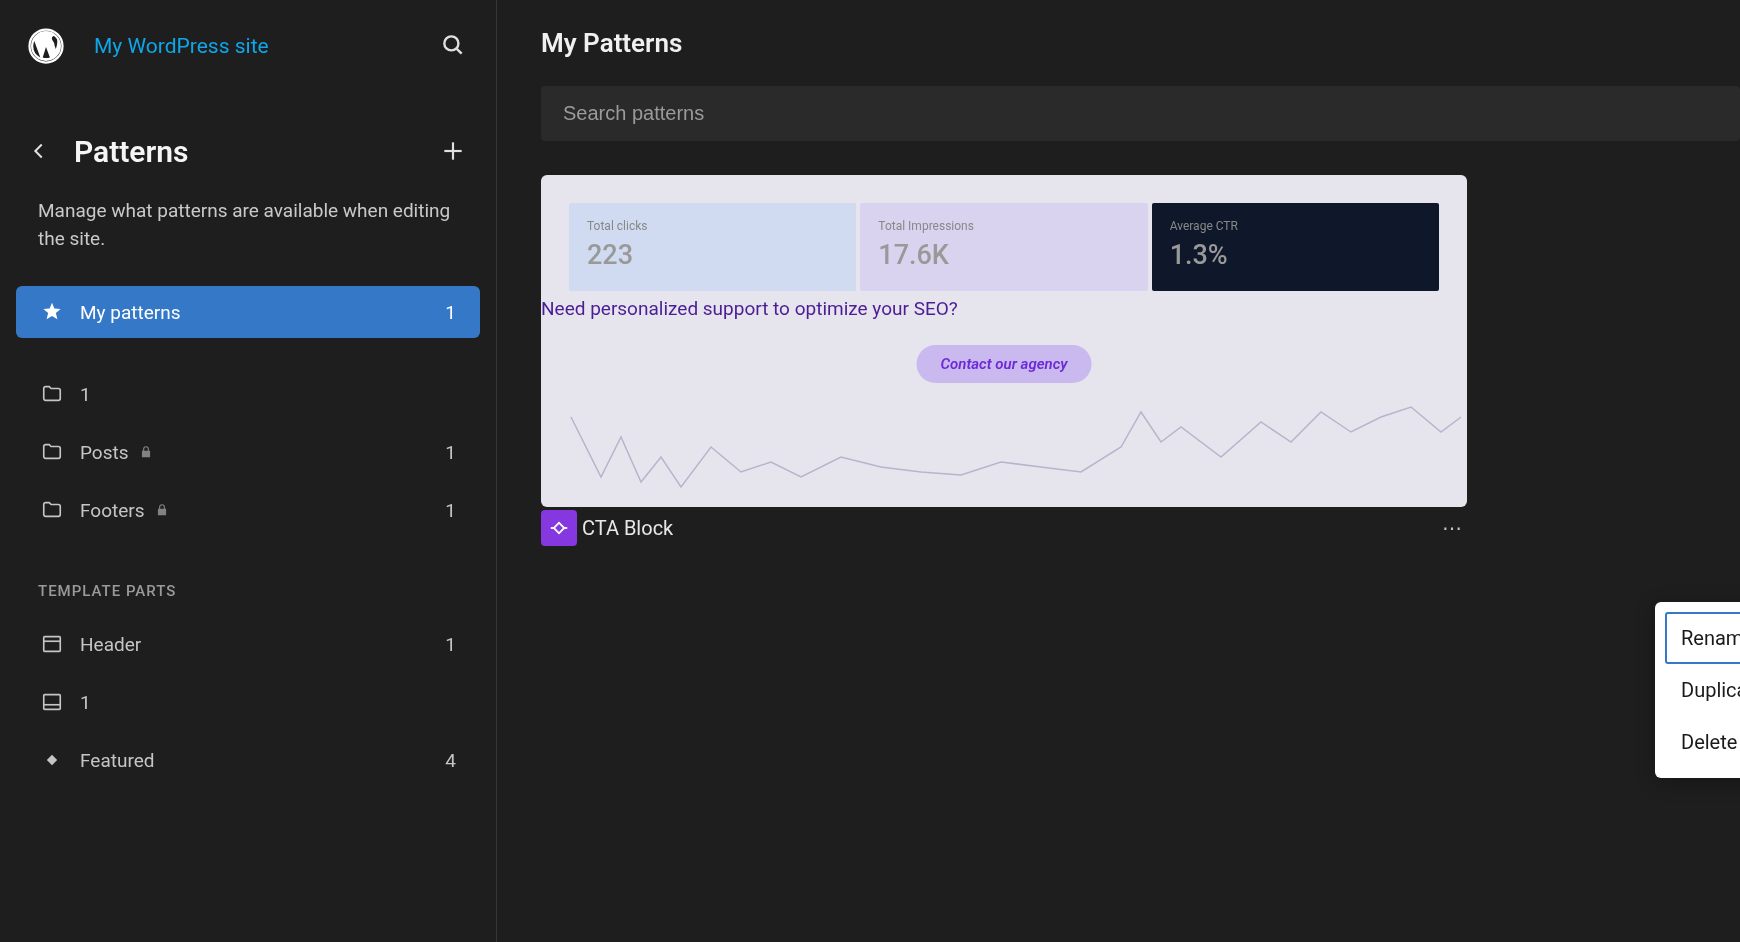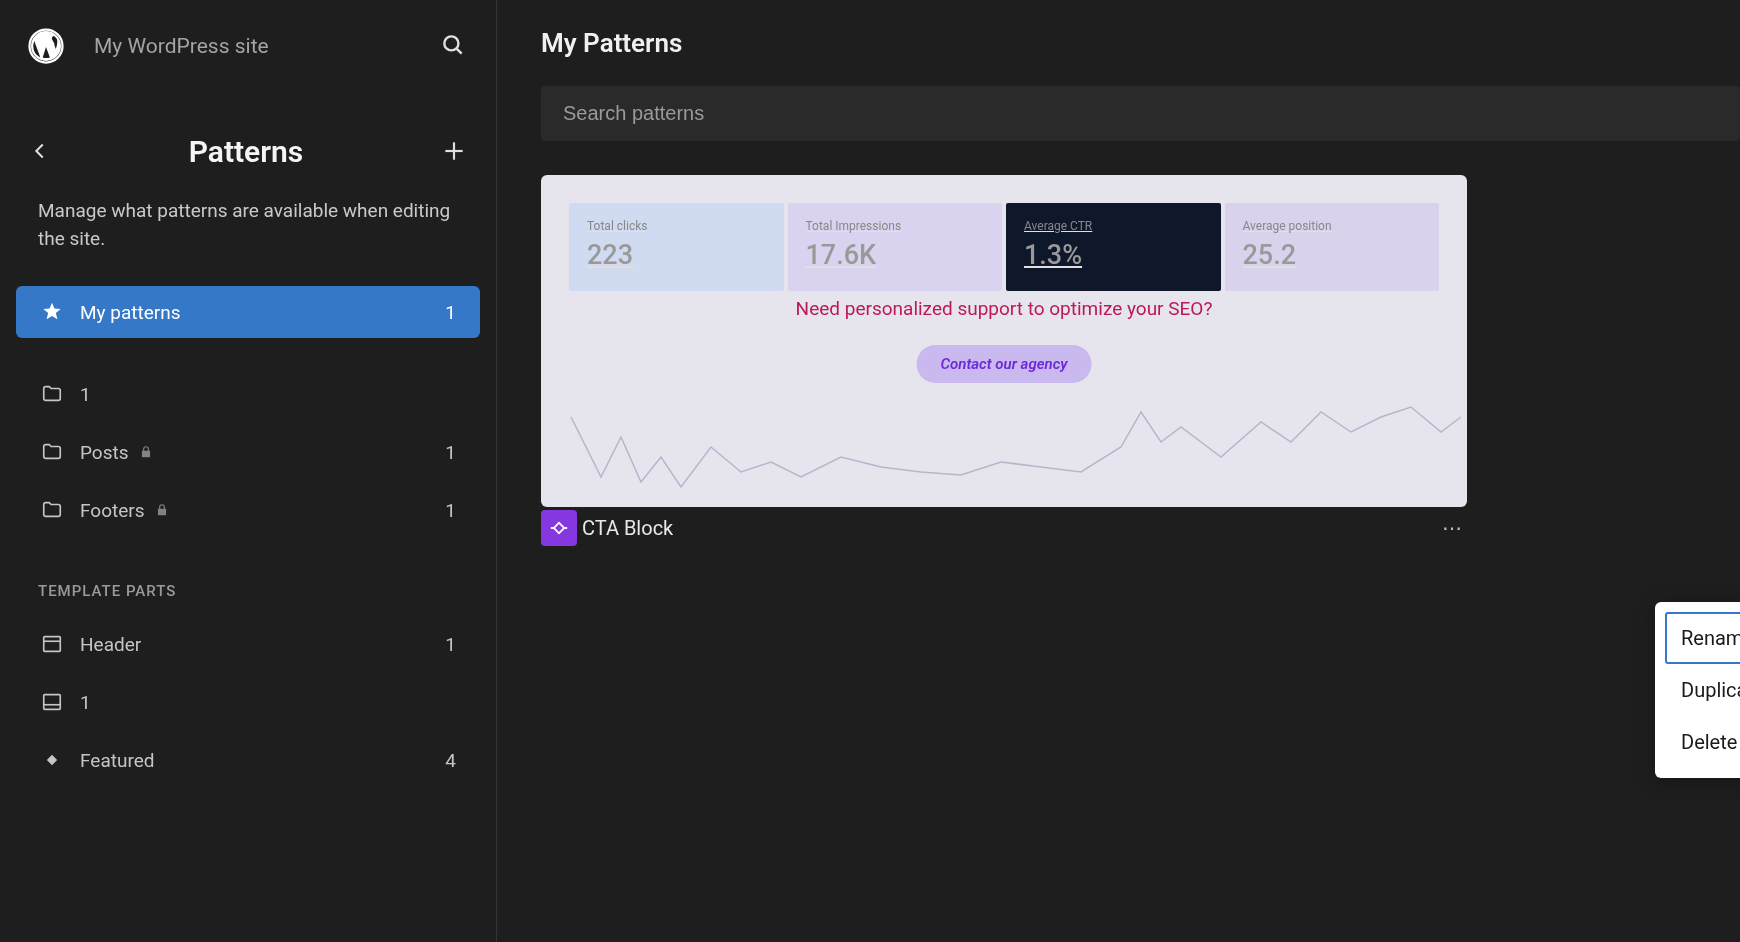--- a/index.html
+++ b/index.html
@@ -29,34 +29,33 @@
   gap: 30px;
 }
 .wp-logo {
   width: 36px; height: 36px;
   display: flex; align-items: center; justify-content: center;
 }
 .site-title {
   flex: 1;
   font-size: 21px;
   font-weight: 400;
-  color: #a3a3a3;
+  color: #0ea5e9;
 }
 .search-top {
   width: 28px; height: 28px;
   color: #e0e0e0;
   cursor: pointer;
 }
 
 .patterns-header {
   display: flex;
   align-items: center;
   padding: 60px 28px 0 28px;
   gap: 22px;
-  text-align: center;
 }
 .back-btn {
   width: 24px; height: 24px;
   cursor: pointer;
   color: #e0e0e0;
 }
 .patterns-title {
   flex: 1;
   font-size: 30px;
   font-weight: 600;
@@ -151,41 +150,39 @@
   height: 332px;
   background: #e6e5ee;
   border-radius: 6px;
   position: relative;
   overflow: hidden;
 }
 .stats-row {
   display: flex;
   gap: 4px;
   padding: 28px 28px 8px 28px;
-  text-decoration: underline;
 }
 .stat-box {
   flex: 1;
   padding: 16px 18px 20px 18px;
   border-radius: 2px;
   position: relative;
 }
 .stat-box.blue { background: #d0daf1; }
 .stat-box.purple { background: #dad3ef; }
 .stat-box.green { background: #0f172a; }
 .stat-box.purple2 { background: #d8d2ec; }
 .stat-label { font-size: 12px; color: #888; margin-bottom: 6px; }
 .stat-value { font-size: 27px; font-weight: 500; color: #999; }
 .question-text {
   position: absolute;
   top: 122px;
   left: 0; right: 0;
-  text-align: center;
   font-size: 19px;
-  color: #be185d;
+  color: #4c1d95;
 }
 .cta-button {
   position: absolute;
   top: 170px;
   left: 50%;
   transform: translateX(-50%);
   background: #c9b9ef;
   color: #6d28d9;
   padding: 10px 24px;
   border-radius: 20px;
@@ -387,24 +384,20 @@
           <div class="stat-value">223</div>
         </div>
         <div class="stat-box purple">
           <div class="stat-label">Total Impressions</div>
           <div class="stat-value">17.6K</div>
         </div>
         <div class="stat-box green">
           <div class="stat-label">Average CTR</div>
           <div class="stat-value">1.3%</div>
         </div>
-        <div class="stat-box purple2">
-          <div class="stat-label">Average position</div>
-          <div class="stat-value">25.2</div>
-        </div>
       </div>
       <div class="question-text">Need personalized support to optimize your SEO?</div>
       <div class="cta-button">Contact our agency</div>
       <div class="chart-area">
         <svg viewBox="0 0 926 120" width="100%" height="100%" preserveAspectRatio="none">
           <polyline fill="none" stroke="#b8b4cc" stroke-width="1.5" points="30,30 60,90 80,50 100,95 120,70 140,100 170,60 200,85 230,75 260,90 300,70 340,80 380,85 420,88 460,75 500,80 540,85 580,60 600,25 620,55 640,40 680,70 720,35 750,55 780,25 810,45 840,30 870,20 900,45 920,30"></polyline>
         </svg>
       </div>
     </div>
 

